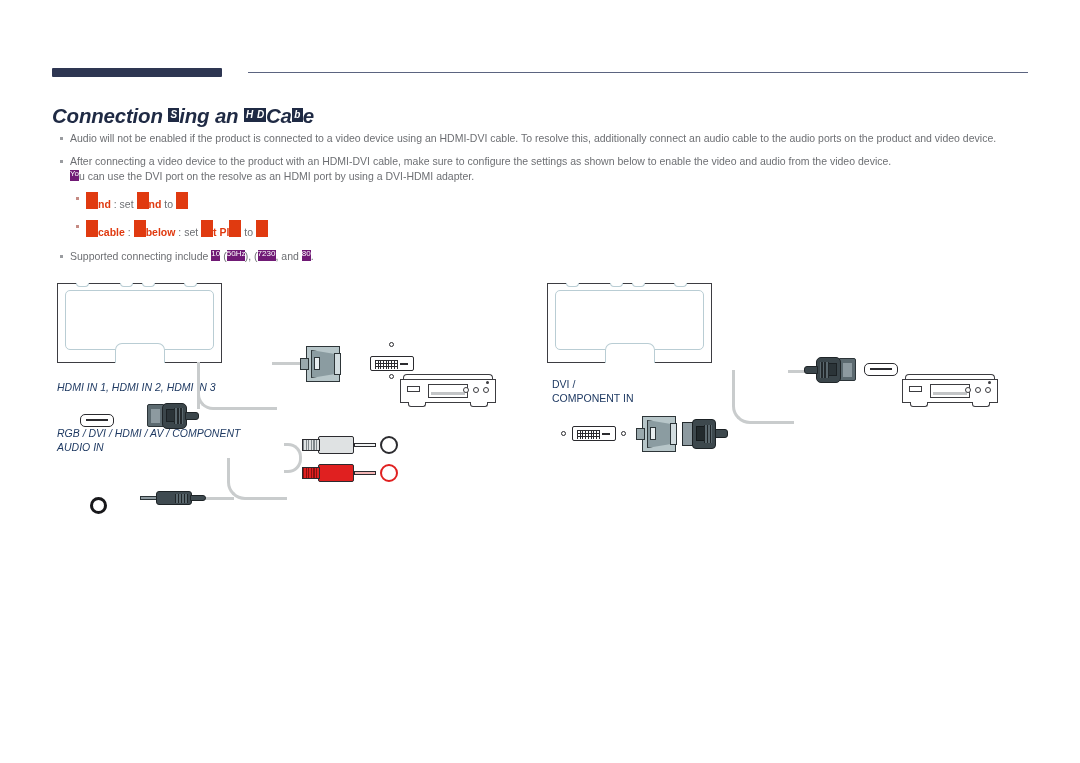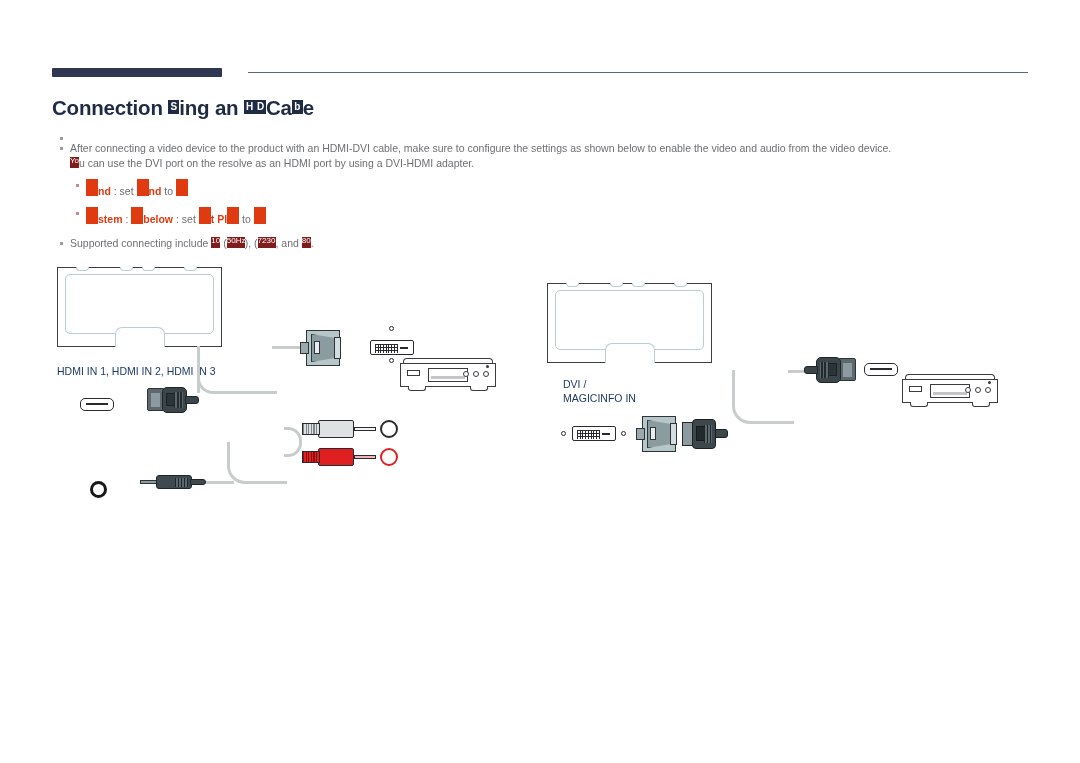--- a/index.html
+++ b/index.html
@@ -31,26 +31,27 @@
   }
   .header-rule .thin {
     position: absolute; left: 196px; top: 4px;
     width: 780px; height: 1px;
     background: #5b6480;
   }
 
   
   .title {
     position: absolute;
-    left: 52px; top: 96px;
+    left: 52px; top: 104px;
     font-size: 20.5px;
     font-weight: bold;
     color: #1f2a44;
     letter-spacing: -0.2px;
     white-space: nowrap;
+    font-style: italic;
   }
   .tofu {
     display: inline-block;
     background: #1f2a44;
     color: #ffffff;
     font-size: 9px;
     line-height: 9px;
     font-weight: bold;
     vertical-align: 1px;
     padding: 1px 0 1px 0;
@@ -106,32 +107,32 @@
     color: #ffffff;
     font-size: 14px; line-height: 8px;
     width: 9px; height: 17px;
     vertical-align: -1px;
     text-align: center;
     overflow: hidden;
     padding-left: 12px;
   }
   .grey-tofu {
     display: inline-block;
-    background: #7f1d1d;
+    background: #701a75;
     color: #fff;
     font-size: 8px; line-height: 8px;
     width: 9px; height: 11px;
     vertical-align: -1px;
     text-align: center;
     overflow: hidden;
   }
 
   
   .diagram { position: absolute; }
-  .diagram-left  { left: 52px;  top: 262px; width: 470px; height: 260px; }
+  .diagram-left  { left: 52px;  top: 278px; width: 470px; height: 260px; font-style: italic; }
   .diagram-right { left: 542px; top: 278px; width: 490px; height: 200px; }
 
   
   .monitor {
     position: absolute;
     width: 165px; height: 80px;
     border: 1.6px solid #3d3d42;
     background: #ffffff;
   }
   .monitor .screen {
@@ -516,41 +517,42 @@
   </div>
 
   <div class="title">
     <span>Connection </span><span class="tofu">S</span><span>ing an </span><span class="tofu">H</span><span class="tofu">D</span><span>Ca</span><span class="tofu">b</span><span>e</span>
   </div>
 
   <div class="bullets">
 
     <div class="b-row">
       <span class="dot"></span>
+      <span>Audio will not be enabled if the product is connected to a video device using an HDMI-DVI cable. To resolve this, additionally connect an audio cable to the audio ports on the product and video device.</span>
     </div>
 
     <div class="b-row" style="margin-bottom:2px;">
       <span class="dot"></span>
       <span>After connecting a video device to the product with an HDMI-DVI cable, make sure to configure the settings as shown below to enable the video and audio from the video device.</span>
     </div>
 
     <div class="cont">
       <span class="grey-tofu">Yo</span><span>u can use the DVI port on the resolve as an HDMI port by using a DVI-HDMI adapter.</span>
     </div>
 
     <div class="nested">
 
       <div class="b-sub">
         <span class="dot"></span>
         <span class="red"><span class="tofu-r">So</span><span>nd</span></span><span> : set </span><span class="red"><span class="tofu-r">So</span><span>nd</span></span><span> to </span><span class="red"><span class="tofu-r">PC</span></span>
       </div>
 
       <div class="b-sub">
         <span class="dot"></span>
-        <span class="red"><span class="tofu-r">Sy</span><span>stem</span></span><span>   : </span><span class="red"><span class="tofu-r">Ge</span><span>below</span></span><span> : set </span><span class="red"><span class="tofu-r">HD</span><span>t Pl</span><span class="tofu-r">ug</span></span><span> to </span><span class="red"><span class="tofu-r">On</span></span>
+        <span class="red"><span class="tofu-r">Sy</span><span>cable</span></span><span>   : </span><span class="red"><span class="tofu-r">Ge</span><span>below</span></span><span> : set </span><span class="red"><span class="tofu-r">HD</span><span>t Pl</span><span class="tofu-r">ug</span></span><span> to </span><span class="red"><span class="tofu-r">On</span></span>
       </div>
     </div>
 
     <div class="b-row" style="margin-top:11px;">
       <span class="dot"></span>
       <span>Supported connecting include </span><span class="grey-tofu">1080p</span><span> (</span><span class="grey-tofu">50/60</span><span class="grey-tofu">Hz</span><span>), (</span><span class="grey-tofu">720p</span><span class="grey-tofu">30</span><span>, and </span><span class="grey-tofu">80</span><span>.</span>
     </div>
 
   </div>
 
@@ -562,20 +564,24 @@
       <div class="notch" style="left:62px;"></div>
       <div class="notch" style="left:84px;"></div>
       <div class="notch" style="left:126px;"></div>
       <div class="stand"></div>
     </div>
 
     <div class="port-label" style="left:5px; top:102px;">HDMI IN 1, HDMI IN 2, HDMI IN 3</div>
 
     <div class="hdmi-port" style="left:28px; top:136px;"></div>
 
+    <div class="port-label" style="left:5px; top:148px;">
+      <span>RGB / DVI / HDMI / AV / COMPONENT</span><br>
+      <span>AUDIO IN</span>
+    </div>
 
     <div class="jack-port" style="left:38px; top:219px;"></div>
 
     <div class="hdmi-plug" style="left:95px; top:125px;">
       <div class="head"></div>
       <div class="grip">
         <div class="sq"></div>
         <div class="ribs"></div>
       </div>
       <div class="tail"></div>
@@ -655,23 +661,23 @@
 
     <div class="monitor" style="left:5px; top:5px;">
       <div class="screen"></div>
       <div class="notch" style="left:18px;"></div>
       <div class="notch" style="left:62px;"></div>
       <div class="notch" style="left:84px;"></div>
       <div class="notch" style="left:126px;"></div>
       <div class="stand"></div>
     </div>
 
-    <div class="port-label" style="left:21px; top:99px;">
+    <div class="port-label" style="left:10px; top:99px;">
       <span>DVI /</span><br>
-      <span>MAGICINFO IN</span>
+      <span>COMPONENT IN</span>
     </div>
 
     <div class="dvi-port" style="left:30px; top:148px;">
       <div class="pins"></div>
       <div class="blade"></div>
     </div>
     <div class="dvi-screw" style="left:19px; top:153px;"></div>
     <div class="dvi-screw" style="left:79px; top:153px;"></div>
 
     <div class="dvi-plug" style="left:94px; top:138px;">

